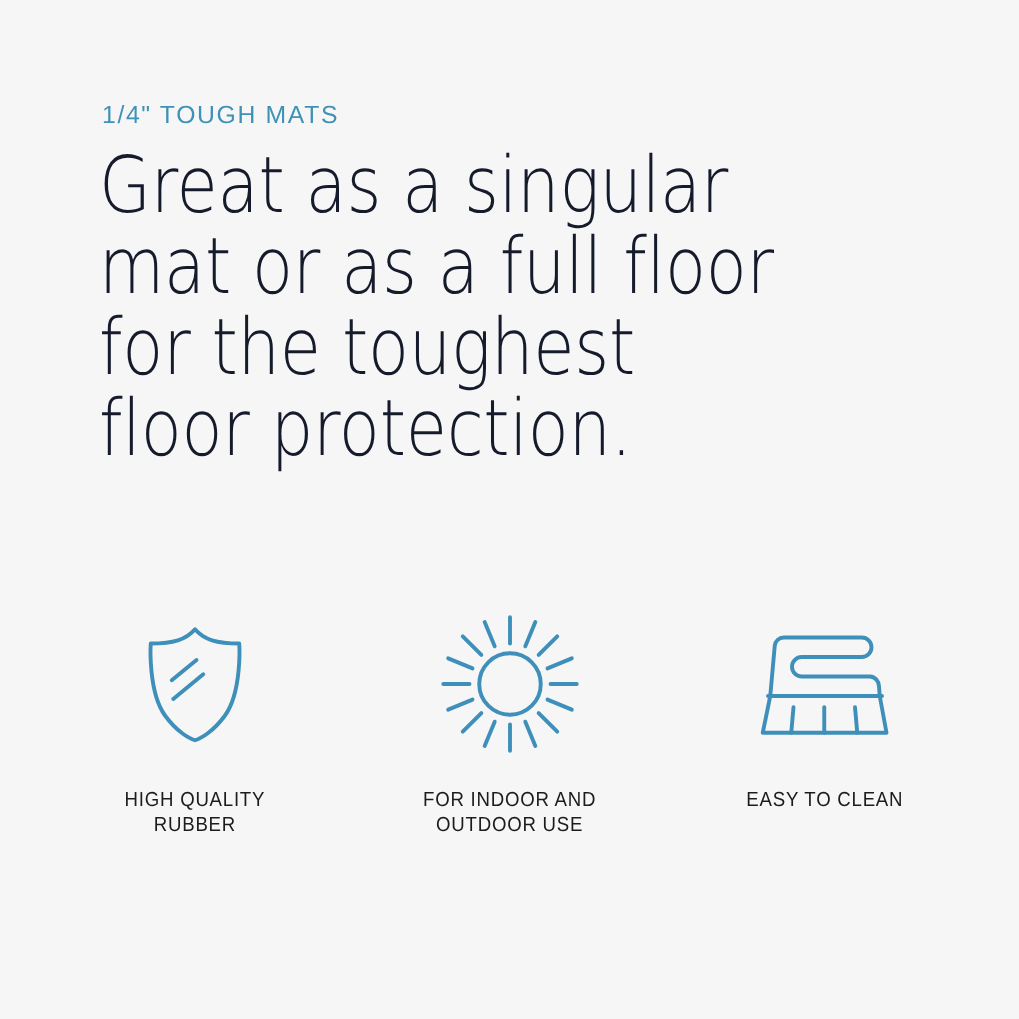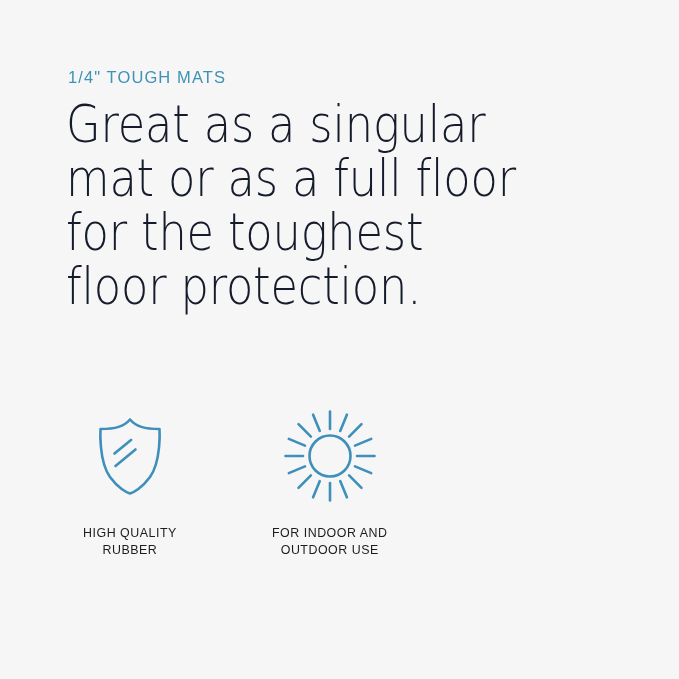--- a/index.html
+++ b/index.html
@@ -57,20 +57,21 @@
   }
 
   
   .features {
     position: absolute;
     left: 30px;
     top: 408px;
     width: 620px;
     display: flex;
     align-items: flex-start;
+    justify-content: space-between;
   }
   .feature {
     width: 200px;
     display: flex;
     flex-direction: column;
     align-items: center;
   }
   .feature-icon {
     height: 96px;
     display: flex;
@@ -145,15 +146,34 @@
             <line x1="31.1" y1="6.7" x2="37.8" y2="22.9"></line>
           </g>
         </svg>
       </div>
       <div class="feature-caption">
         <span>FOR INDOOR AND</span>
         <span>OUTDOOR USE</span>
       </div>
     </div>
 
+    <div class="feature">
+      <div class="feature-icon">
+        <svg width="92" height="80" viewBox="0 0 92 80" fill="none" stroke="#3e8fba" stroke-width="2.6" stroke-linecap="round" stroke-linejoin="round">
+
+          <path d="M9.5 48 L12.5 14.5 A6 6 0 0 1 18.5 9 L70.5 9 A6.5 6.5 0 0 1 70.5 22 L30.5 22 A6.5 6.5 0 0 0 30.5 35 L76 35 A6.5 6.5 0 0 1 82 41.5 L82.5 48 Z"></path>
+
+          <path d="M8 48 L84 48"></path>
+
+          <path d="M9.5 48 L4.5 72.5 L87 72.5 L82.5 48"></path>
+
+          <line x1="25" y1="55.5" x2="23.5" y2="72.5"></line>
+          <line x1="45.5" y1="55.5" x2="45.5" y2="72.5"></line>
+          <line x1="66" y1="55.5" x2="67.5" y2="72.5"></line>
+        </svg>
+      </div>
+      <div class="feature-caption">
+        <span>EASY TO CLEAN</span>
+      </div>
+    </div>
 
   </div>
 </div>
 
 </body></html>

